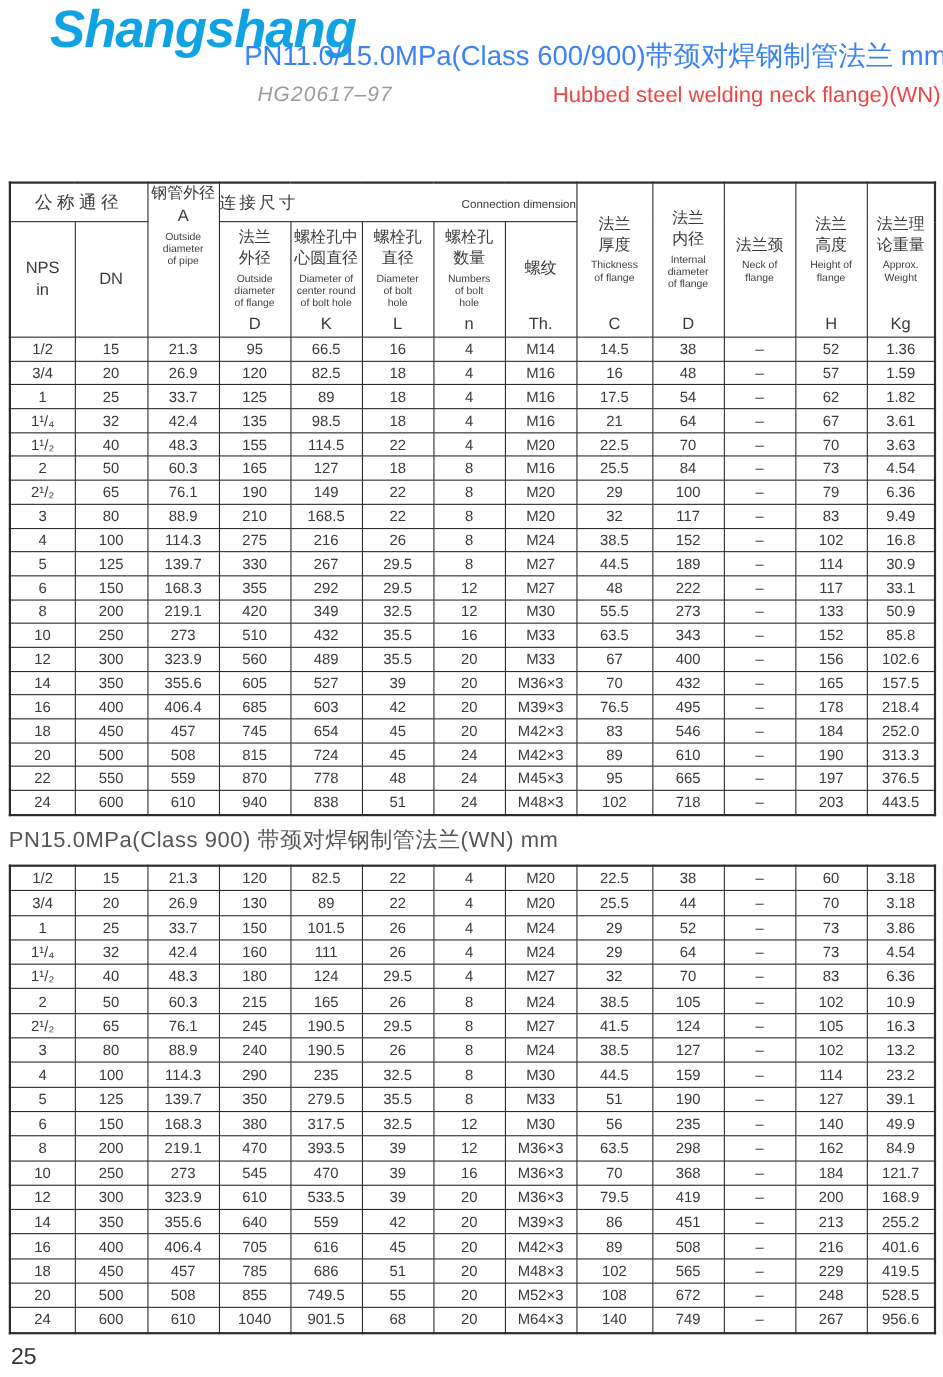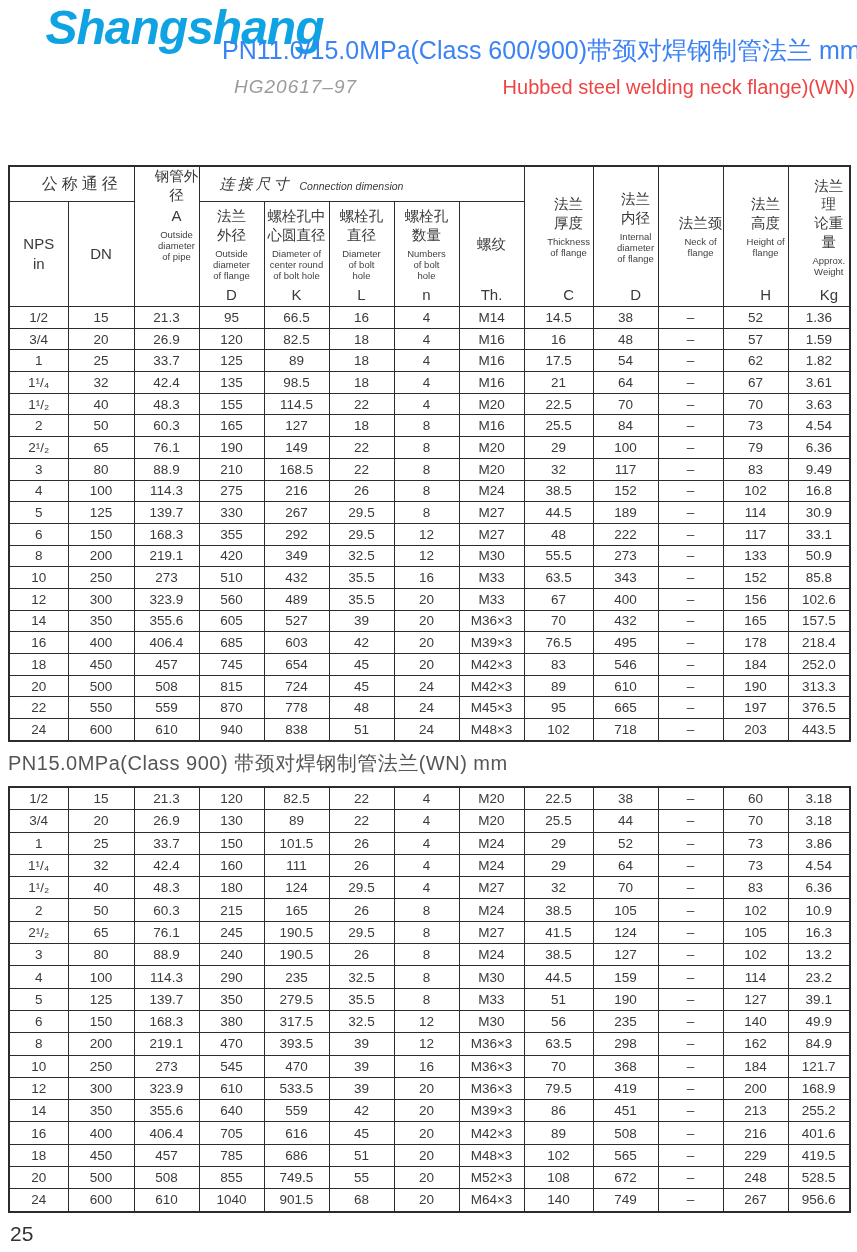--- a/index.html
+++ b/index.html
@@ -32,24 +32,24 @@
   .spec-table{position:absolute;left:8px;}
   .t1{top:165px;}
   .t2{top:786px;}
   th,td{
     border:1px solid #2c2c2c;padding:0;text-align:center;vertical-align:middle;
     font-weight:normal;color:#3a3a3a;overflow:hidden;
   }
   table{border:2px solid #2c2c2c;}
   .t1 td{height:20.7px;font-size:13.5px;}
   .t2 td{height:21.3px;font-size:13.5px;}
-  tr.hr1 th{height:34px;padding-left:20px;}
+  tr.hr1 th{height:34px;}
   tr.hr2 th{height:104px;}
   .cn16{font-size:16px;letter-spacing:4px;}
-  .conn{display:flex;align-items:center;justify-content:flex-start;gap:8px;font-style:italic;}
+  .conn{display:flex;align-items:center;justify-content:space-between;gap:8px;}
   .conn .cn15{font-size:15px;letter-spacing:3px;}
   .conn .en10{font-size:10.5px;position:relative;top:2px;}
   .hstack{display:flex;flex-direction:column;align-items:center;height:100%;}
   .grow{flex:1;display:flex;align-items:center;justify-content:center;}
   .h-cn{font-size:14.5px;line-height:1.3;white-space:pre-line;}
   .h-en{font-size:9.5px;line-height:1.18;white-space:pre-line;margin-top:3px;color:#3f3f3f;}
   .h-letter{font-size:15px;padding-bottom:4px;line-height:1;}
   .h-letter-mid{font-size:15px;margin:2px 0;}
   .nps{font-size:15px;line-height:1.35;white-space:pre-line;}
   

